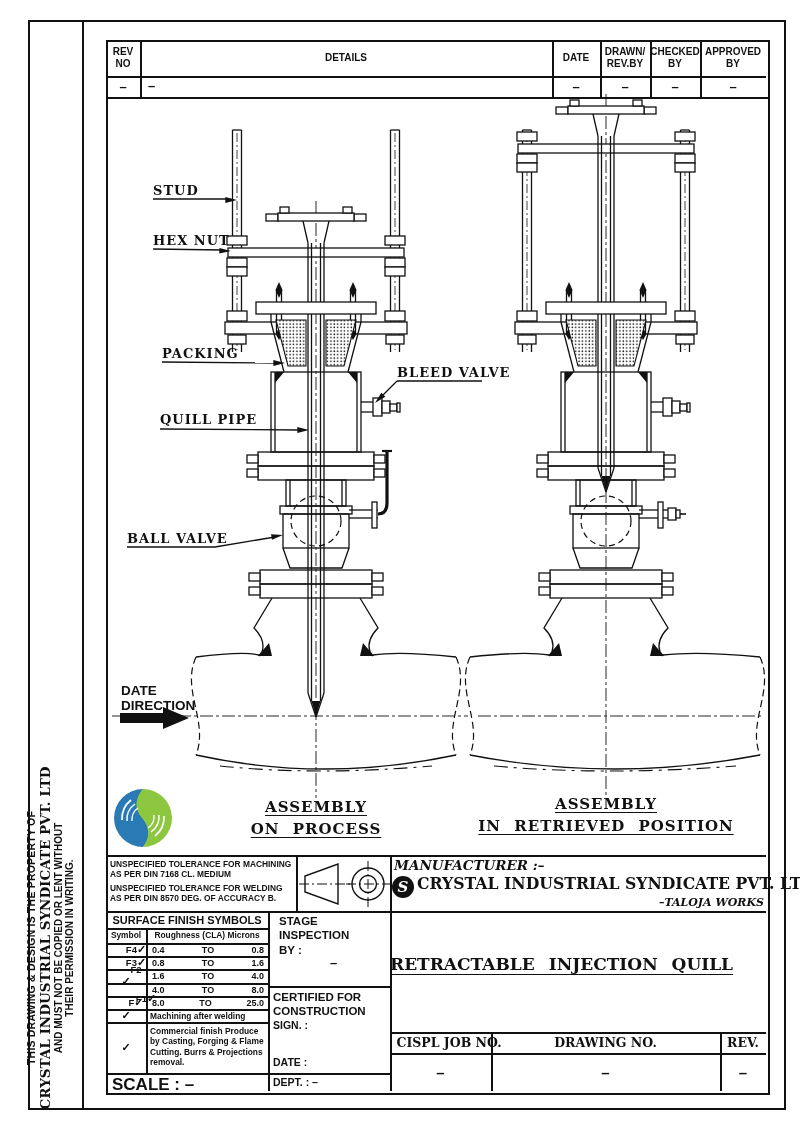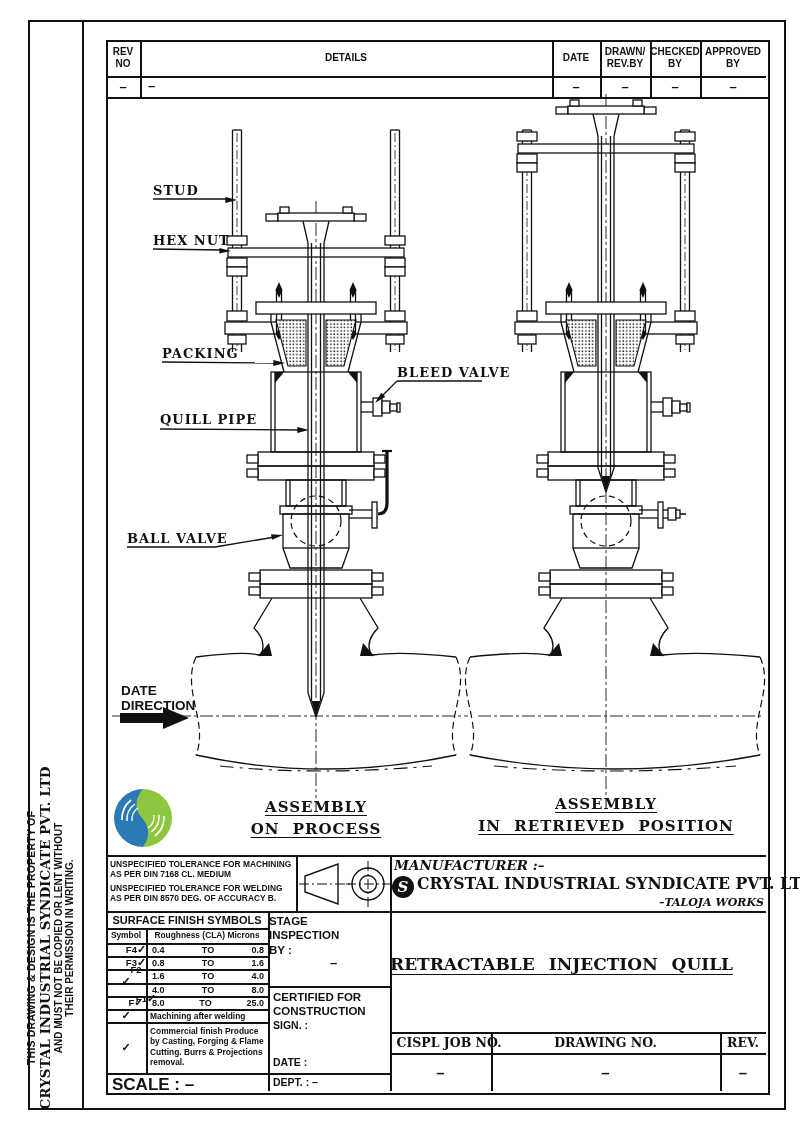--- a/index.html
+++ b/index.html
@@ -413,21 +413,21 @@
       <span>TO</span>
       <span>25.0</span>
     </div>
 
   <div class="txt c checkmark" style="left:106px;top:1009px;width:40px;height:13px;">✓</div>
   <div class="txt sft" style="left:150px;top:1011px;width:116px;">Machining after welding</div>
   <div class="txt c checkmark" style="left:106px;top:1022px;width:40px;height:51px;">✓</div>
   <div class="txt sft" style="left:150px;top:1026px;width:114px;">Commercial finish Produce by Casting, Forging &amp; Flame Cutting. Burrs &amp; Projections removal.</div>
   <div class="txt" style="left:112px;top:1075px;font-size:17px;font-weight:bold;">SCALE : –</div>
 
-  <div class="txt tb-sans" style="left:269px;top:914px;">
+  <div class="txt tb-sans" style="left:279px;top:914px;">
     <div>STAGE</div>
     <div>INSPECTION</div>
     <div>BY :</div>
   </div>
   <div class="txt dash" style="left:330px;top:955px;">–</div>
   <div class="txt tb-sans" style="left:273px;top:990px;">
     <div>CERTIFIED FOR</div>
     <div>CONSTRUCTION</div>
     <div style="font-size:10.5px;">SIGN. :</div>
   </div>

